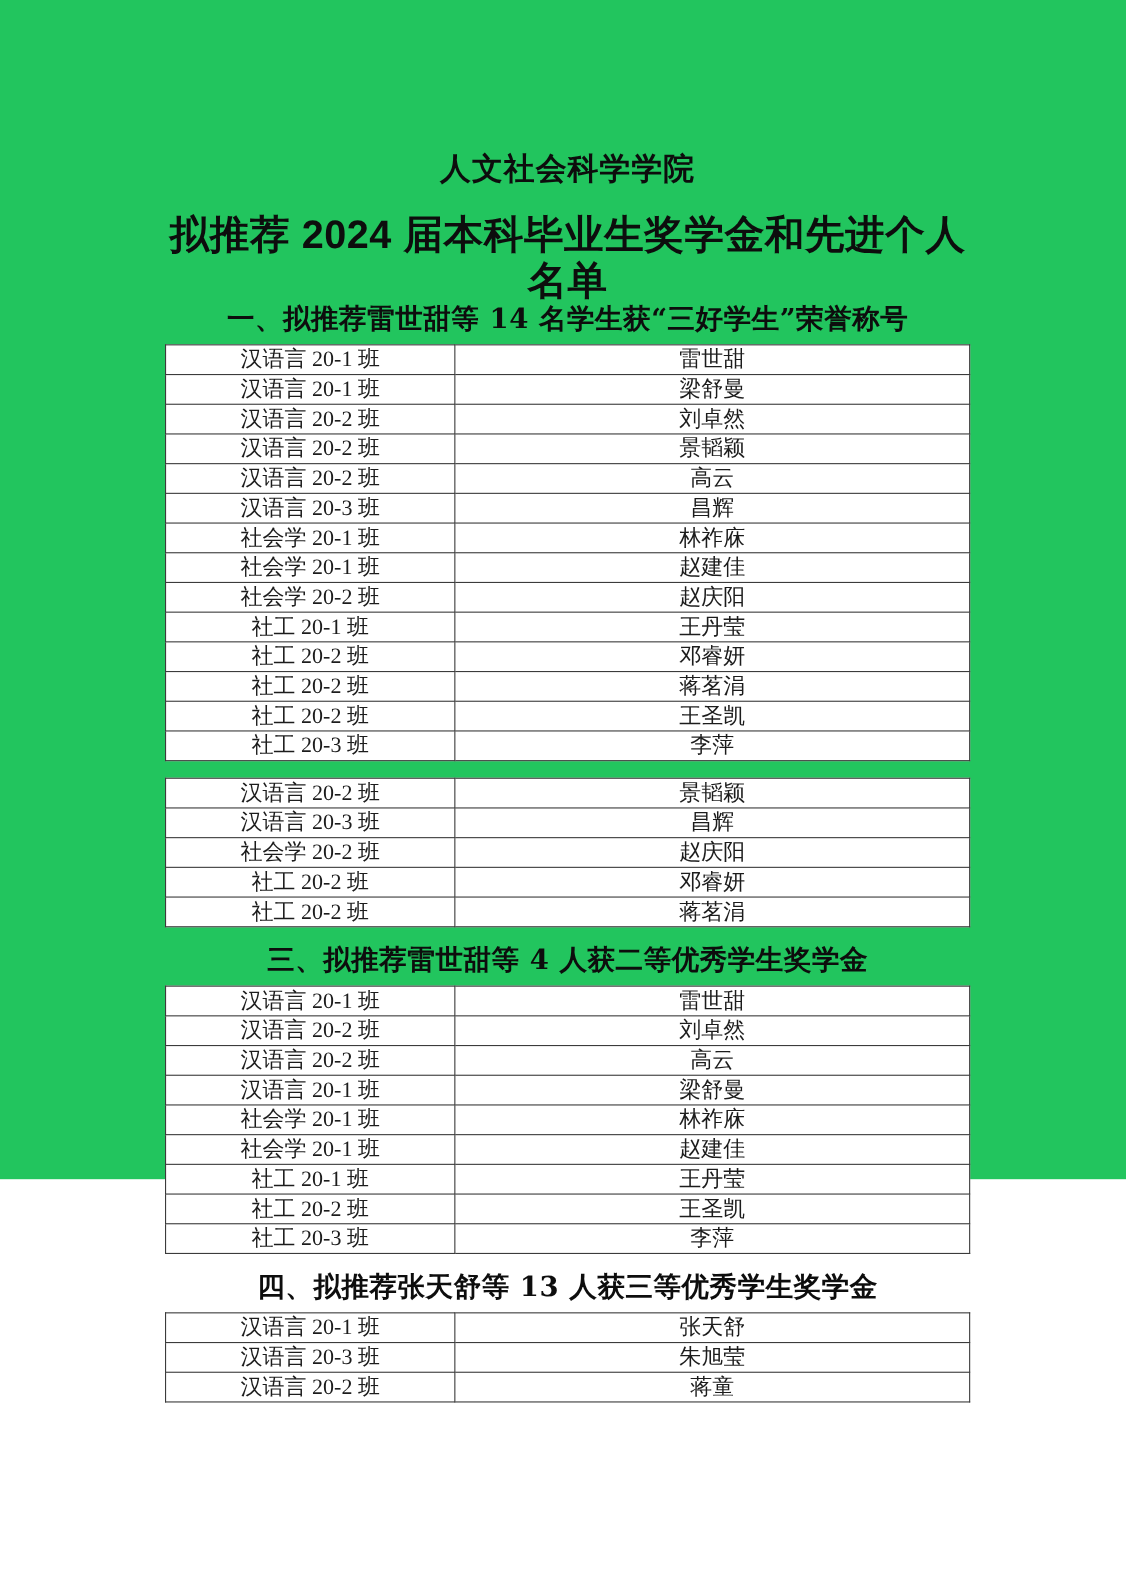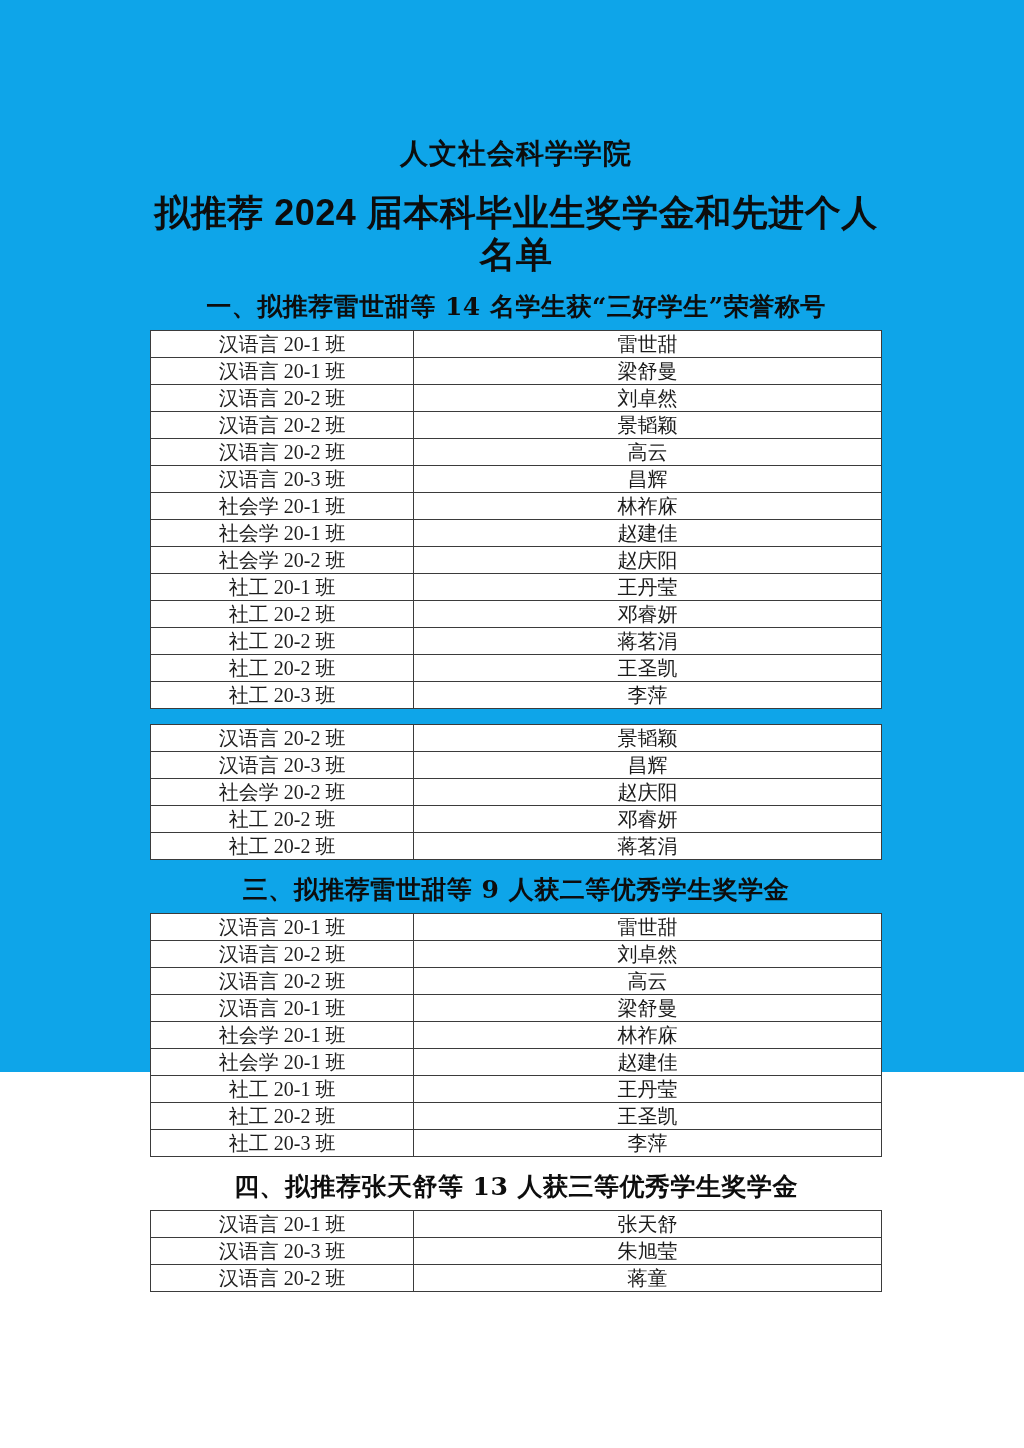--- a/index.html
+++ b/index.html
@@ -9,21 +9,21 @@
     height: 1448px;
     position: relative;
     overflow: hidden;
     font-family: "Liberation Serif", serif;
     color: #1c1c1c;
   }
   .page {
     width: 1024px;
     height: 1072px;
     padding: 138px 142px 0 150px;
-    background: #0ea5e9;
+    background: #22c55e;
   }
   .doc-title {
     text-align: center;
     font-family: "Liberation Sans", sans-serif;
     font-weight: 700;
     font-size: 28px;
     line-height: 1.15;
     color: #0d0d0d;
     letter-spacing: 1px;
   }
@@ -31,21 +31,21 @@
     text-align: center;
     font-family: "Liberation Sans", sans-serif;
     font-weight: 700;
     font-size: 36px;
     line-height: 1.15;
     color: #0d0d0d;
     margin-top: 22px;
     letter-spacing: 0.5px;
   }
   .doc-section { margin-top: 15px; }
-  .doc-section.first { margin-top: 17px; }
+  .doc-section.first { margin-top: 0; }
   .section-heading {
     text-align: center;
     font-family: "DejaVu Serif", serif;
     font-weight: 700;
     font-size: 25px;
     line-height: 1.2;
     color: #0d0d0d;
     margin-bottom: 8px;
     letter-spacing: 0.5px;
   }
@@ -165,21 +165,21 @@
           </tr>
           <tr>
             <td class="class-cell">社工 20-2 班</td>
             <td class="name-cell">蒋茗涓</td>
           </tr>
         </tbody>
     </table>
   </section>
 
   <section class="doc-section">
-    <h3 class="section-heading">三、拟推荐雷世甜等 9 人获二等优秀学生奖学金</h3>
+    <h3 class="section-heading">三、拟推荐雷世甜等 4 人获二等优秀学生奖学金</h3>
     <table class="award-table">
       <tbody>
           <tr>
             <td class="class-cell">汉语言 20-1 班</td>
             <td class="name-cell">雷世甜</td>
           </tr>
           <tr>
             <td class="class-cell">汉语言 20-2 班</td>
             <td class="name-cell">刘卓然</td>
           </tr>

